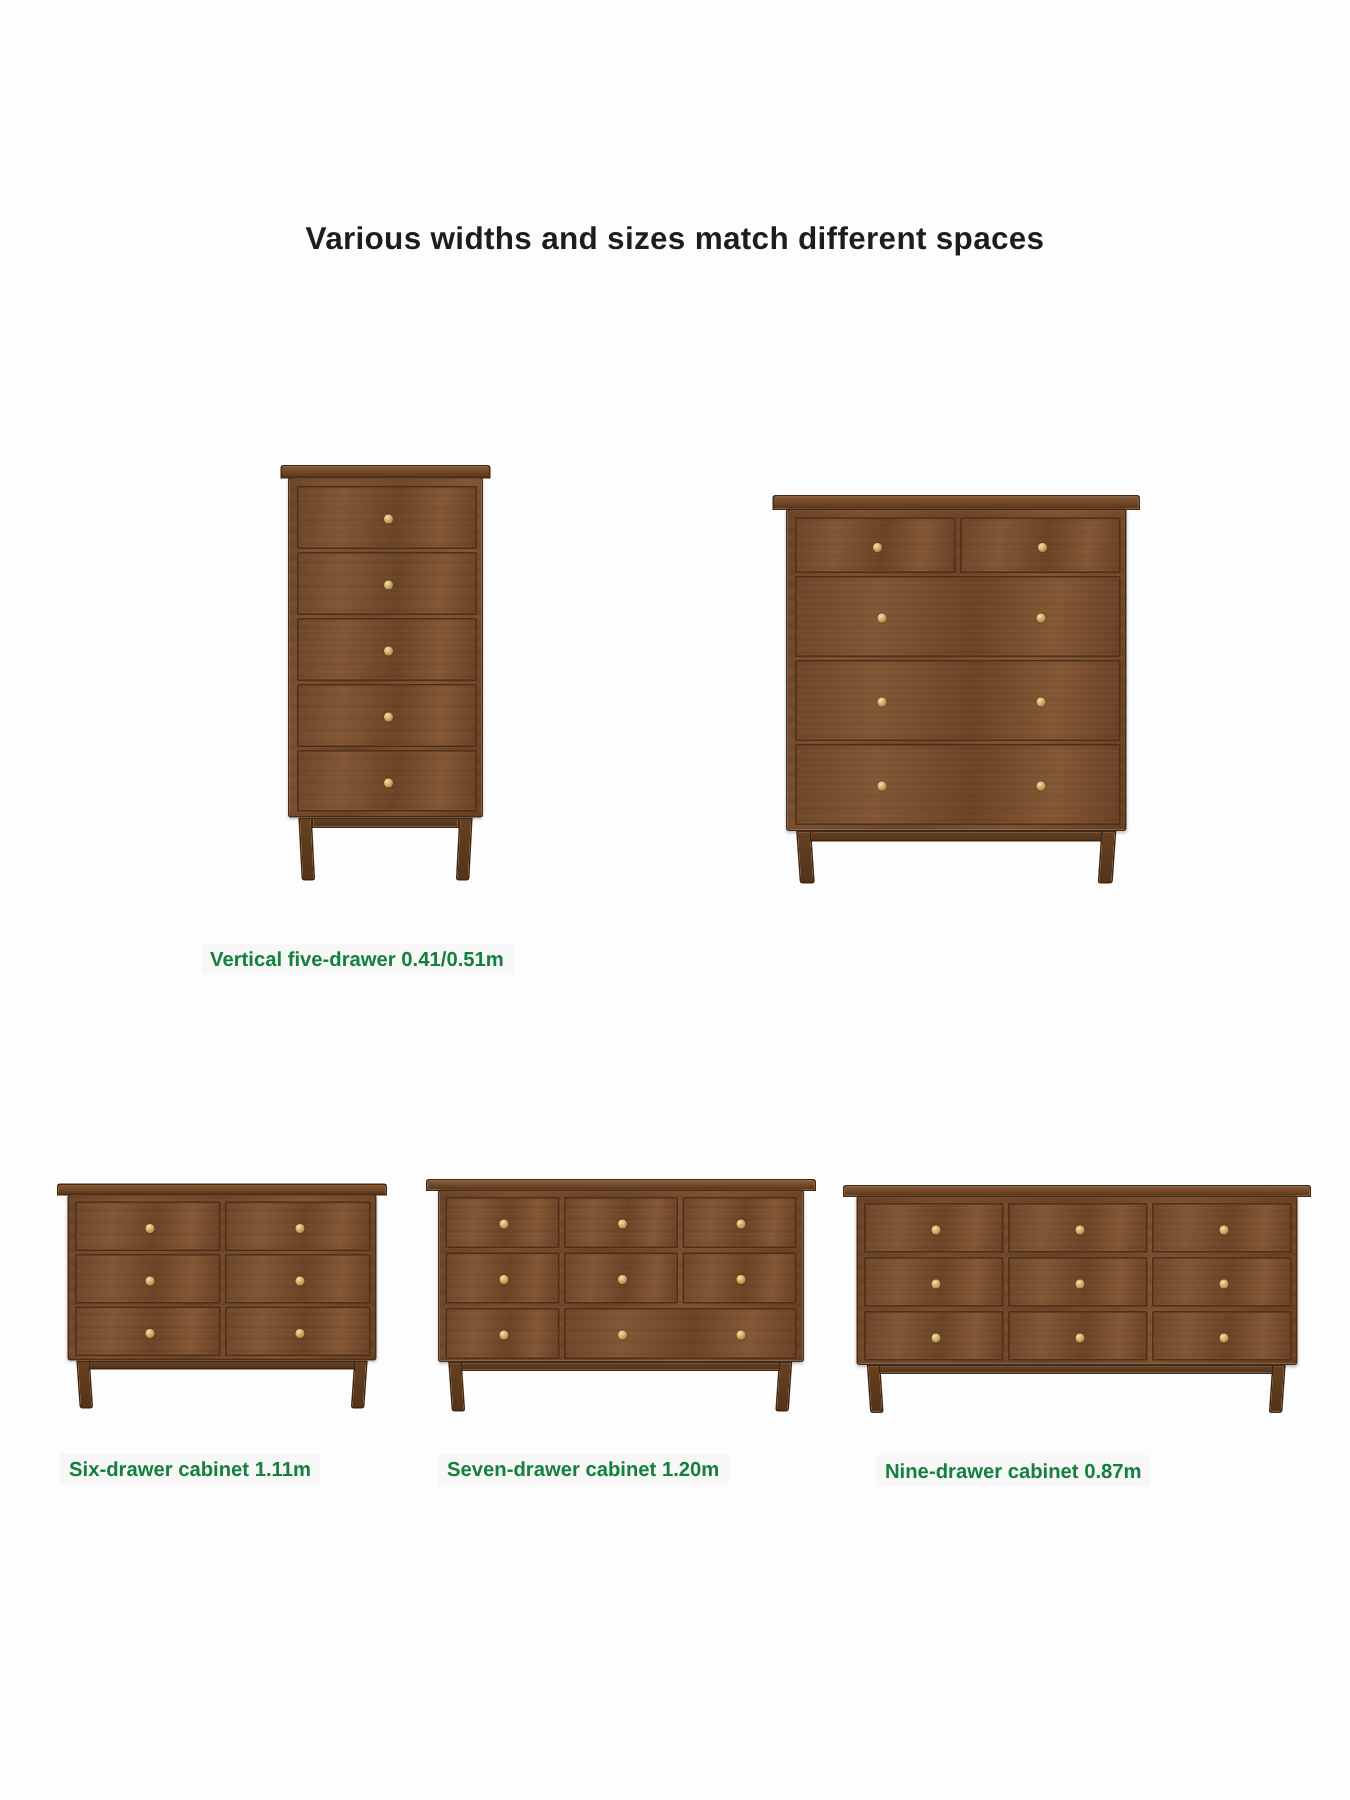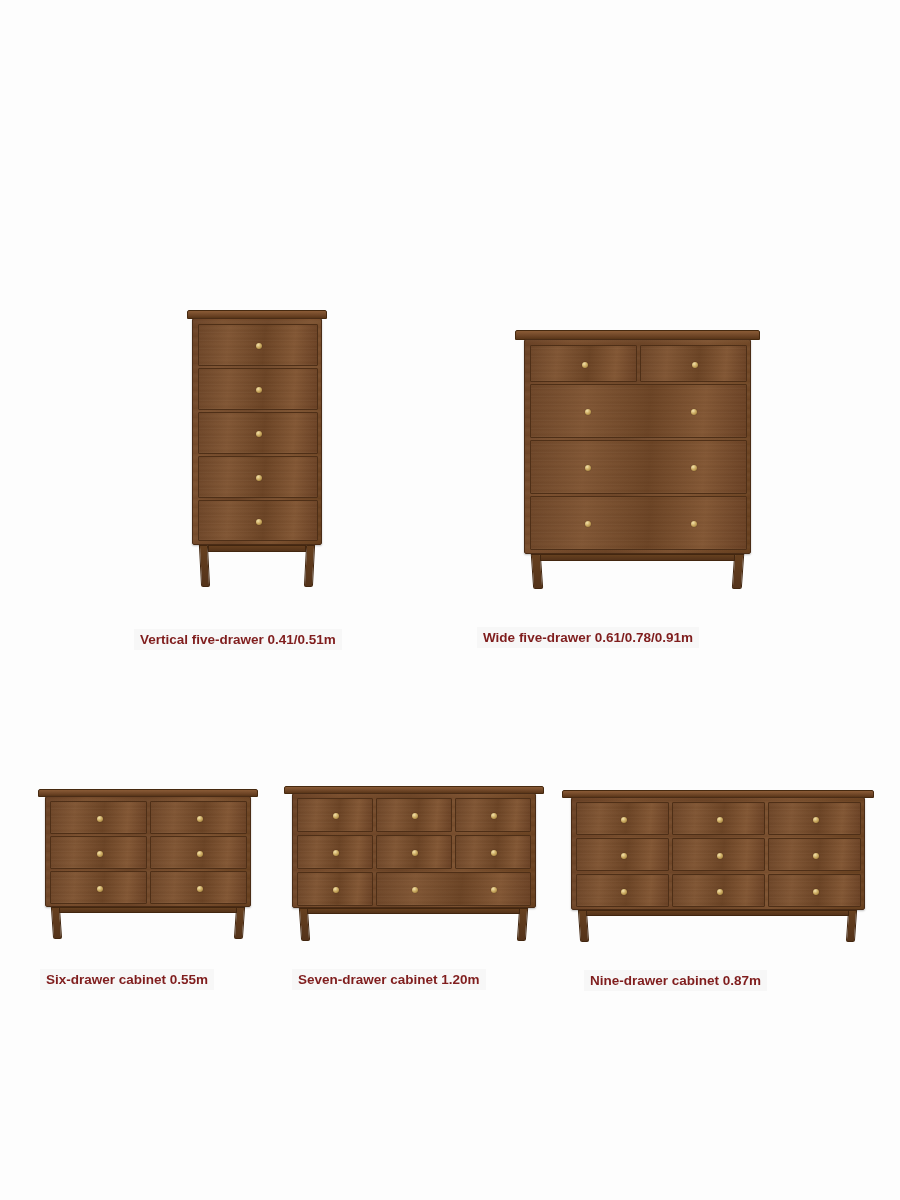--- a/index.html
+++ b/index.html
@@ -71,31 +71,32 @@
     position: absolute;
     background: linear-gradient(180deg, #66401f 0%, #54331a 100%);
     border: 1px solid #42260f;
   }
   .leg.taper { border-radius: 0 0 2px 2px; }
 
   .caption {
     position: absolute;
     font-size: 13.5px;
     font-weight: bold;
-    color: #7f1d1d;
+    color: #15803d;
     white-space: nowrap;
     background: #f7f7f7;
     padding: 3px 6px;
   }
 </style>
 </head>
 <body>
 
 <div class="page">
 
+  <div class="headline">Various widths and sizes match different spaces</div>
 
   <div class="piece" style="left:190px; top:310px; width:134px; height:275px;">
     <div class="top-cap" style="top:0; height:9px;"></div>
     <div class="body" style="left:2px; top:8px; width:130px; height:227px;">
       <div class="drawer" style="left:5px; top:5px; width:120px; height:42px;">
         <div class="knob" style="left:60px; top:21px;"></div>
       </div>
       <div class="drawer" style="left:5px; top:49px; width:120px; height:42px;">
         <div class="knob" style="left:60px; top:21px;"></div>
       </div>
@@ -136,21 +137,20 @@
       </div>
       <div class="drawer" style="left:5px; top:156px; width:217px; height:54px;">
         <div class="knob" style="left:57px; top:27px;"></div>
         <div class="knob" style="left:163px; top:27px;"></div>
       </div>
     </div>
     <div class="leg taper" style="left:12px; top:224px; width:10px; height:35px; transform:skewX(4deg);"></div>
     <div class="leg taper" style="left:213px; top:224px; width:10px; height:35px; transform:skewX(-4deg);"></div>
     <div class="leg" style="left:20px; top:224px; width:195px; height:7px;"></div>
   </div>
-  <div class="caption" style="left:477px; top:627px;">Wide five-drawer 0.61/0.78/0.91m</div>
 
   <div class="piece" style="left:42px; top:789px; width:212px; height:160px;">
     <div class="top-cap" style="top:0; height:8px;"></div>
     <div class="body" style="left:3px; top:7px; width:206px; height:111px;">
       <div class="drawer" style="left:4px; top:4px; width:97px; height:33px;">
         <div class="knob" style="left:49px; top:17px;"></div>
       </div>
       <div class="drawer" style="left:104px; top:4px; width:97px; height:33px;">
         <div class="knob" style="left:49px; top:17px;"></div>
       </div>
@@ -164,21 +164,21 @@
         <div class="knob" style="left:49px; top:17px;"></div>
       </div>
       <div class="drawer" style="left:104px; top:74px; width:97px; height:33px;">
         <div class="knob" style="left:49px; top:17px;"></div>
       </div>
     </div>
     <div class="leg taper" style="left:10px; top:118px; width:9px; height:32px; transform:skewX(4deg);"></div>
     <div class="leg taper" style="left:193px; top:118px; width:9px; height:32px; transform:skewX(-4deg);"></div>
     <div class="leg" style="left:17px; top:118px; width:178px; height:6px;"></div>
   </div>
-  <div class="caption" style="left:40px; top:969px;">Six-drawer cabinet 0.55m</div>
+  <div class="caption" style="left:40px; top:969px;">Six-drawer cabinet 1.11m</div>
 
   <div class="piece" style="left:289px; top:786px; width:250px; height:165px;">
     <div class="top-cap" style="top:0; height:8px;"></div>
     <div class="body" style="left:3px; top:7px; width:244px; height:115px;">
       <div class="drawer" style="left:4px; top:4px; width:76px; height:34px;">
         <div class="knob" style="left:38px; top:17px;"></div>
       </div>
       <div class="drawer" style="left:83px; top:4px; width:76px; height:34px;">
         <div class="knob" style="left:38px; top:17px;"></div>
       </div>

